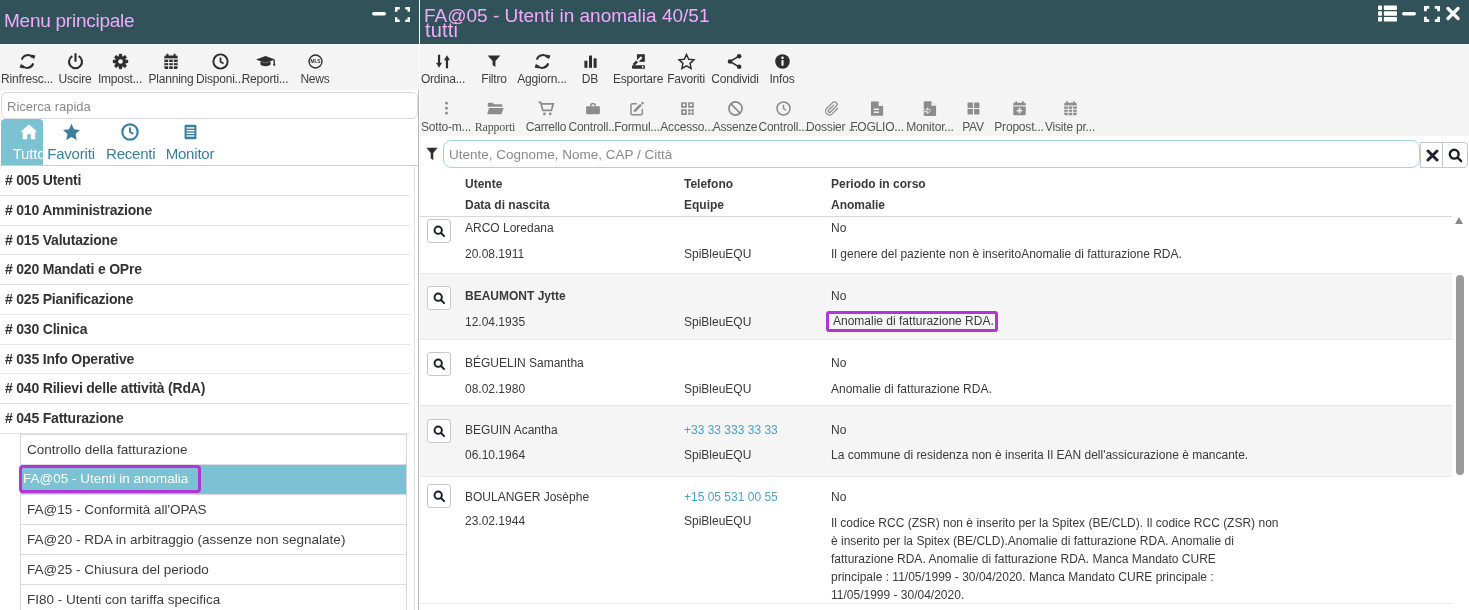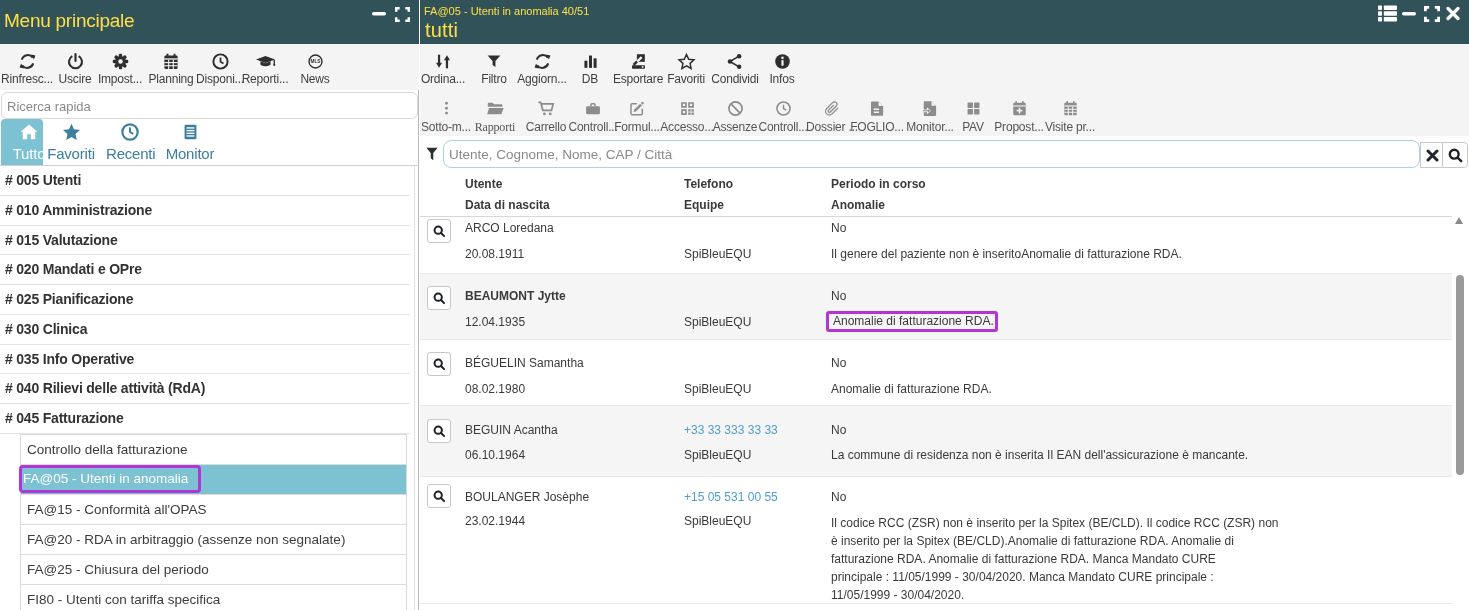--- a/index.html
+++ b/index.html
@@ -1,19 +1,19 @@
 <!DOCTYPE html>
 <html><head>
 <meta charset="utf-8">
 <style>
 html,body{margin:0;padding:0;}
 body{width:1469px;height:610px;position:relative;overflow:hidden;background:#fff;
   font-family:"Liberation Sans",sans-serif;-webkit-font-smoothing:antialiased;}
 .abs{position:absolute;}
-.hdr{background:#32525a;color:#fde047;}
+.hdr{background:#32525a;color:#f0abfc;}
 .tlabel{font-size:12px;letter-spacing:-0.2px;color:#3f3f3f;text-align:center;white-space:nowrap;margin-top:3px;}
 .titem{position:absolute;text-align:center;}
 .titem svg{display:block;margin:0 auto;}
 div[style*="top:50px"].titem svg{transform:translateY(2px);}
 .g2 .tlabel{color:#555;}
 .menuitem{font-weight:bold;font-size:14px;letter-spacing:-0.2px;color:#333;border-bottom:1px solid #e4e4e4;
   height:28.75px;line-height:28.75px;padding-left:5px;}
 .subitem{font-size:13.5px;color:#3c3c3c;border-bottom:1px solid #dcdcdc;height:29px;line-height:29px;padding-left:6px;}
 .cell{position:absolute;font-size:12px;color:#3a3a3a;white-space:nowrap;}
 .qbtn{position:absolute;left:7px;width:22px;height:22px;border:1px solid #c8c8c8;border-radius:3px;background:#fff;
@@ -158,21 +158,21 @@
     <div class="subitem">FA@20 - RDA in arbitraggio (assenze non segnalate)</div>
     <div class="subitem">FA@25 - Chiusura del periodo</div>
     <div class="subitem" style="border-bottom:none;">FI80 - Utenti con tariffa specifica</div>
   </div>
   <div class="abs" style="left:414px;top:166px;width:0;height:444px;border-left:1px solid #e2e2e2;"></div>
 </div>
 
 <div class="abs" style="left:420px;top:0;width:1049px;height:610px;">
 
   <div class="abs hdr" style="left:0;top:0;width:1049px;height:44px;">
-    <div class="abs" style="left:4px;top:5px;font-size:11px;">FA@05 - Utenti in anomalia 40/51</div>
+    <div class="abs" style="left:4px;top:5px;font-size:19px;">FA@05 - Utenti in anomalia 40/51</div>
     <div class="abs" style="left:5px;top:19px;font-size:20px;letter-spacing:0.2px;">tutti</div>
     <svg class="abs" style="left:958px;top:5px;" width="19" height="17" viewBox="0 0 19 17" fill="#fff">
         <rect x="0" y="0.5" width="4" height="4.4" rx="0.8"></rect>
         <rect x="5.8" y="0.5" width="13.2" height="4.4" rx="0.8"></rect>
         <rect x="0" y="6.3" width="4" height="4.4" rx="0.8"></rect>
         <rect x="5.8" y="6.3" width="13.2" height="4.4" rx="0.8"></rect>
         <rect x="0" y="12.1" width="4" height="4.4" rx="0.8"></rect>
         <rect x="5.8" y="12.1" width="13.2" height="4.4" rx="0.8"></rect>
       </svg>
     <svg class="abs" style="left:982px;top:11px;" width="15" height="5" viewBox="0 0 15 5">

